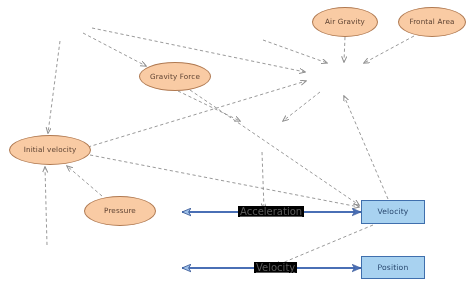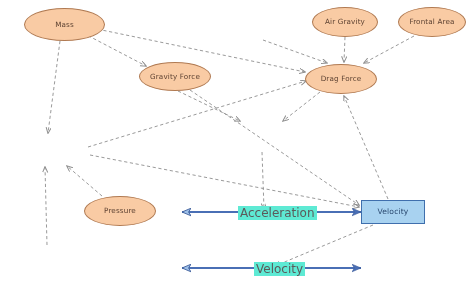--- a/index.html
+++ b/index.html
@@ -49,25 +49,26 @@
     font-size: 7.6px;
     letter-spacing: 0.15px;
   }
   .node .label {
     display: block;
     padding: 0 2px;
   }
   .arrow-label {
     position: absolute;
     z-index: 6;
-    font-size: 12px;
+    font-size: 10px;
     color: #5b5b5b;
-    background: #5eead4;
+    background: #000000;
     padding: 0 2px;
     white-space: nowrap;
+    text-decoration: underline;
   }
 </style>
 </head>
 <body>
 
 <div id="canvas">
 
   <svg id="edges" viewBox="0 0 474 294" width="474" height="294" xmlns="http://www.w3.org/2000/svg">
     <defs>
       <marker id="dash-head" markerWidth="7" markerHeight="7" refX="5.6" refY="2.6" orient="auto" markerUnits="userSpaceOnUse">
@@ -99,50 +100,50 @@
       <path d="M373,225 L275,266" marker-end="url(#dash-head)"></path>
       <path d="M190,90 L359,205" marker-end="url(#dash-head)"></path>
     </g>
 
     <g stroke="#4a6fb5" stroke-width="1.8" fill="none">
       <line x1="182" y1="212" x2="361" y2="212" marker-start="url(#blue-head-start)" marker-end="url(#blue-head-end)"></line>
       <line x1="182" y1="268" x2="361" y2="268" marker-start="url(#blue-head-start)" marker-end="url(#blue-head-end)"></line>
     </g>
   </svg>
 
-  <div class="node ellipse" style="left:24px; top:8px; width:81px; height:33px;">
-    <span class="label">Mass</span>
-  </div>
 
 
   <div class="node ellipse" style="left:312px; top:7px; width:66px; height:30px;">
     <span class="label">Air Gravity</span>
   </div>
 
   <div class="node ellipse" style="left:139px; top:62px; width:72px; height:29px;">
     <span class="label">Gravity Force</span>
   </div>
 
   <div class="node ellipse" style="left:398px; top:7px; width:68px; height:30px;">
     <span class="label">Frontal Area</span>
   </div>
 
-  <div class="node ellipse" style="left:305px; top:64px; width:72px; height:30px;">
-    <span class="label">Drag Force</span>
-  </div>
 
 
+  <div class="node ellipse" style="left:9px; top:135px; width:82px; height:30px;">
+    <span class="label">Initial velocity</span>
+  </div>
 
   <div class="node ellipse" style="left:84px; top:196px; width:72px; height:30px;justify-content:center;">
     <span class="label">Pressure</span>
   </div>
 
 
   <div class="node rect" style="left:361px; top:200px; width:64px; height:24px;">
     <span class="label">Velocity</span>
   </div>
 
+  <div class="node rect" style="left:361px; top:256px; width:64px; height:23px;">
+    <span class="label">Position</span>
+  </div>
 
   <div class="arrow-label" style="left:238px; top:206px;">Acceleration</div>
 
   <div class="arrow-label" style="left:254px; top:262px;">Velocity</div>
 
 </div>
 
 </body></html>

